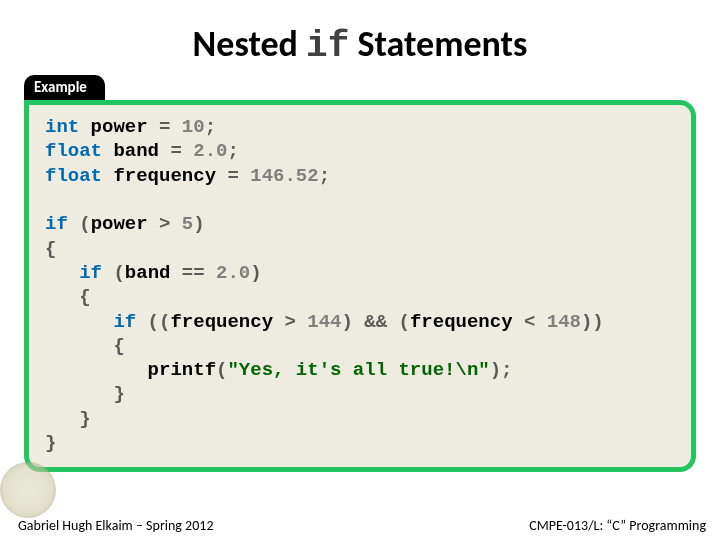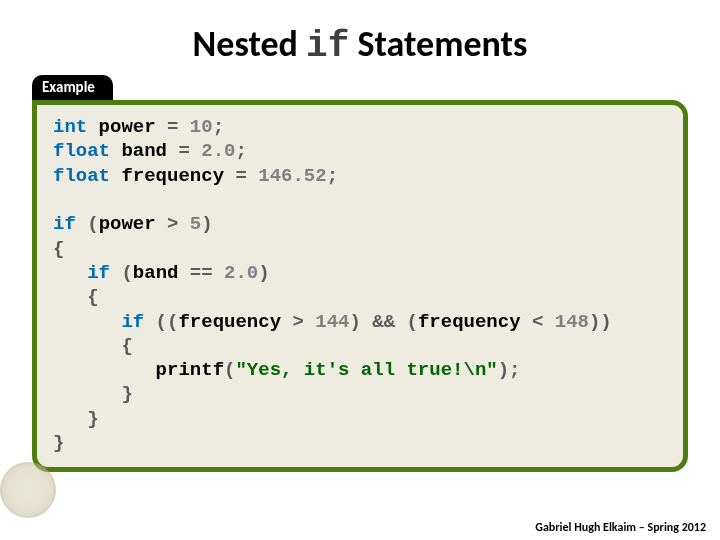--- a/index.html
+++ b/index.html
@@ -16,35 +16,35 @@
     font-size: 36px;
     font-weight: bold;
     padding: 22px 0 8px 0;
     color: #000;
   }
   .title .mono {
     font-family: "Courier New", monospace;
     color: #404040;
   }
   .panel-wrap {
-    margin: 0 32px;
+    margin: 0 24px;
   }
   .panel-tab {
     display: inline-block;
     background: #000;
     color: #fff;
     font-size: 15px;
     font-weight: bold;
     padding: 3px 18px 4px 10px;
     border-top-left-radius: 10px;
     border-top-right-radius: 10px;
   }
   .panel {
     background: #eeece0;
-    border: 5px solid #4d7c0f;
+    border: 5px solid #22c55e;
     border-radius: 16px;
     border-top-left-radius: 0;
     padding: 10px 16px 12px 16px;
     font-family: "Courier New", monospace;
     font-size: 19px;
     font-weight: bold;
     line-height: 1.28;
     color: #222;
     min-height: 366px;
     white-space: pre;
@@ -54,25 +54,25 @@
   .id { color: #000; }     
   .op { color: #5a5a5a; }  
   .num { color: #808080; } 
   .fn { color: #000; }
   .str { color: #006600; }
 
   .footer {
     position: absolute;
     left: 0; right: 0; bottom: 6px;
     display: flex;
-    justify-content: flex-end;
+    justify-content: space-between;
     align-items: flex-end;
     padding: 0 14px;
-    font-size: 12px;
-    font-weight: bold;
+    font-size: 14px;
+    font-weight: normal;
     font-family: Calibri, Arial, sans-serif;
   }
   .footer-left {
     position: relative;
     padding-left: 4px;
   }
   .seal {
     position: absolute;
     left: 0px;
     bottom: 22px;
@@ -106,13 +106,14 @@
 <span class="fn">         printf</span><span class="op">(</span><span class="str">"Yes, it's all true!\n"</span><span class="op">);</span>
 <span class="op">      }</span>
 <span class="op">   }</span>
 <span class="op">}</span></div>
 </div>
 
 <div class="seal"></div>
 
 <div class="footer">
   <div class="footer-left">Gabriel Hugh Elkaim – Spring 2012</div>
+  <div>CMPE-013/L: “C” Programming</div>
 </div>
 
 </body></html>

